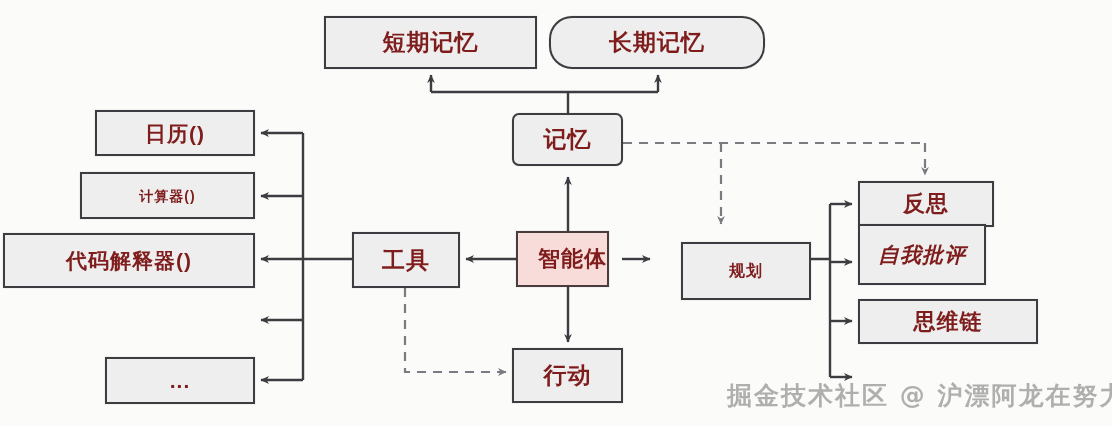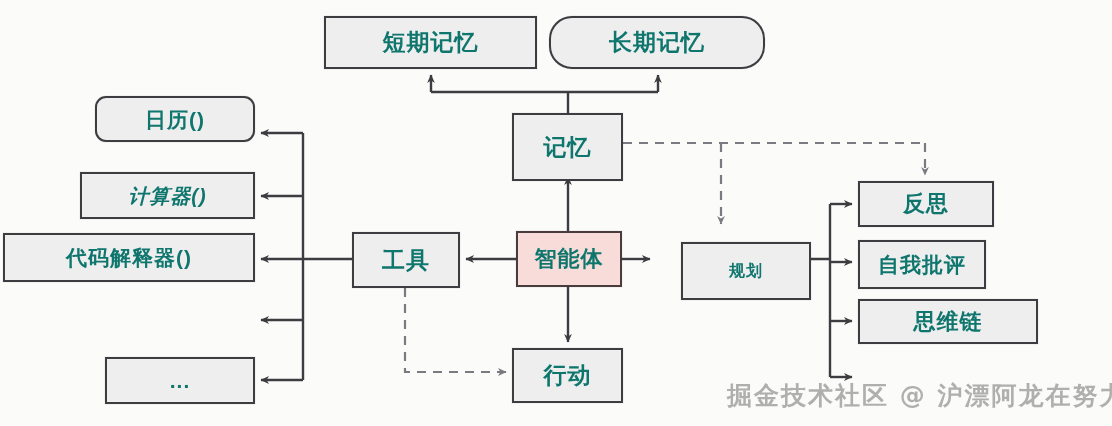--- a/index.html
+++ b/index.html
@@ -24,21 +24,21 @@
     pointer-events: none;
   }
   .node {
     position: absolute;
     box-sizing: border-box;
     background: #eeeeee;
     border: 2px solid #3c3c41;
     display: flex;
     align-items: center;
     justify-content: center;
-    color: #0f766e;
+    color: #7f1d1d;
     font-weight: bold;
     letter-spacing: 1px;
     z-index: 3;
     box-shadow: 0 0 0 0.5px rgba(0,0,0,0.08);
   }
   .node .label {
     display: block;
     line-height: 1;
     white-space: nowrap;
   }
@@ -113,51 +113,51 @@
       <path d="M405,288 L405,372 L506,372" marker-end="url(#ahd)"></path>
     </g>
   </svg>
 
   <div class="node" style="left: 324px; top: 16px; width: 213px; height: 53px; font-size: 23px;">
     <span class="label">短期记忆</span>
   </div>
   <div class="node" style="left: 549px; top: 16px; width: 216px; height: 53px; font-size: 23px; border-radius: 23px;">
     <span class="label">长期记忆</span>
   </div>
-  <div class="node" style="left: 512px; top: 113px; width: 111px; height: 68px; font-size: 23px;">
+  <div class="node" style="left: 512px; top: 113px; width: 111px; height: 53px; font-size: 23px; border-radius: 7px;">
     <span class="label">记忆</span>
   </div>
-  <div class="node" style="left: 95px; top: 96px; width: 160px; height: 46px; font-size: 21px; border-radius: 11px;">
+  <div class="node" style="left: 95px; top: 110px; width: 160px; height: 46px; font-size: 21px;">
     <span class="label">日历()</span>
   </div>
-  <div class="node" style="left: 80px; top: 172px; width: 175px; height: 47px; font-size: 20px; font-style: italic;">
+  <div class="node" style="left: 80px; top: 172px; width: 175px; height: 47px; font-size: 14px;">
     <span class="label">计算器()</span>
   </div>
-  <div class="node" style="left: 3px; top: 233px; width: 252px; height: 49px; font-size: 21px;">
+  <div class="node" style="left: 3px; top: 233px; width: 252px; height: 55px; font-size: 21px;">
     <span class="label">代码解释器()</span>
   </div>
   <div class="node" style="left: 105px; top: 357px; width: 150px; height: 47px; font-size: 21px;">
     <span class="label">...</span>
   </div>
   <div class="node" style="left: 352px; top: 232px; width: 108px; height: 56px; font-size: 23px;">
     <span class="label">工具</span>
   </div>
-  <div class="node accent" style="left: 516px; top: 231px; width: 106px; height: 56px; font-size: 22px;">
+  <div class="node accent" style="left: 516px; top: 231px; width: 93px; height: 56px; font-size: 22px; justify-content: flex-end;">
     <span class="label">智能体</span>
   </div>
   <div class="node" style="left: 512px; top: 348px; width: 111px; height: 55px; font-size: 23px;">
     <span class="label">行动</span>
   </div>
   <div class="node" style="left: 656px; top: 242px; width: 130px; height: 58px; font-size: 16px; margin-left: 25px;">
     <span class="label">规划</span>
   </div>
   <div class="node" style="left: 858px; top: 181px; width: 136px; height: 46px; font-size: 22px;">
     <span class="label">反思</span>
   </div>
-  <div class="node" style="left: 858px; top: 240px; width: 128px; height: 49px; font-size: 21px;">
+  <div class="node" style="left: 858px; top: 224px; width: 128px; height: 61px; font-size: 21px; font-style: italic;">
     <span class="label">自我批评</span>
   </div>
   <div class="node" style="left: 858px; top: 299px; width: 180px; height: 45px; font-size: 22px;">
     <span class="label">思维链</span>
   </div>
 
   <div class="watermark" style="left: 727px; top: 379px;">掘金技术社区 @ 沪漂阿龙在努力</div>
 
 </div>
 

